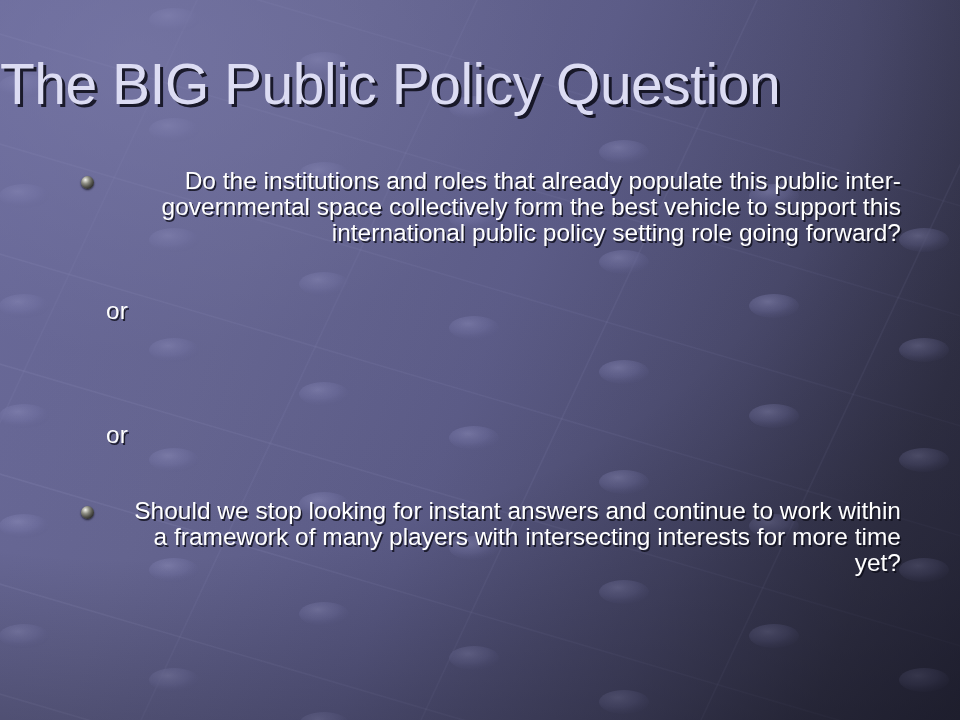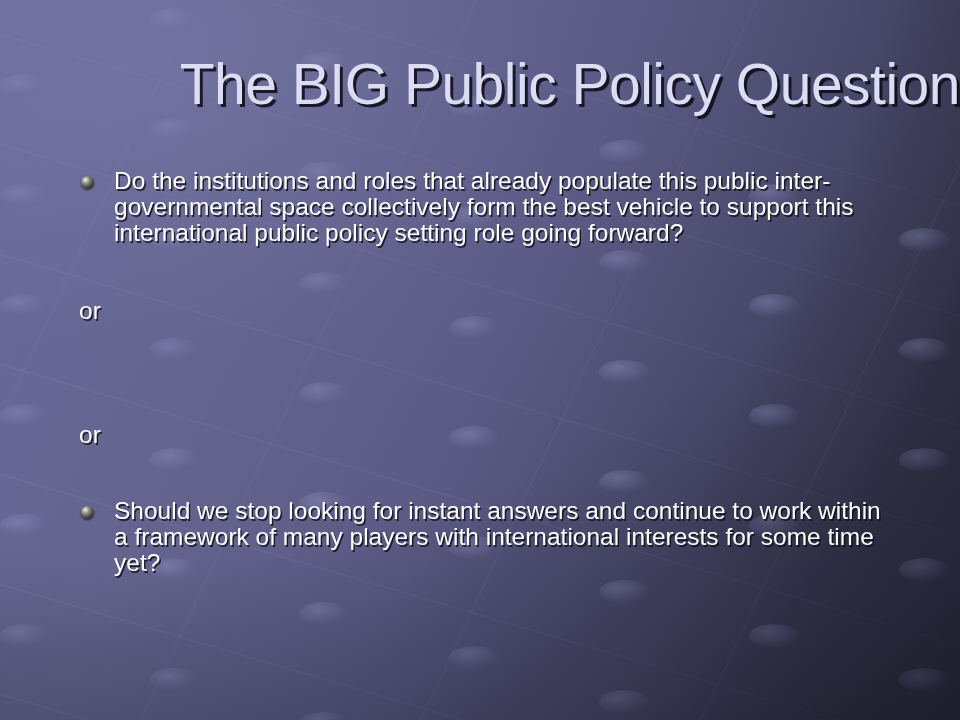--- a/index.html
+++ b/index.html
@@ -42,21 +42,21 @@
     height: 100%;
     display: block;
   }
 
   
   #title {
     position: absolute;
     left: 0;
     top: 52px;
     width: 960px;
-    text-align: right;
+    text-align: left;
     font-size: 57px;
     line-height: 64px;
     letter-spacing: -0.5px;
     color: #dcdcf3;
     text-shadow: 3px 3px 0 rgba(10,10,22,0.85);
     white-space: nowrap;
   }
 
   
   #body-block {
@@ -64,20 +64,21 @@
     left: 0;
     top: 168px;
     width: 960px;
   }
 
   .bullet-row {
     position: relative;
     padding-left: 114px;
     padding-right: 59px;
     margin-bottom: 0;
+    text-align: right;
   }
   .bullet-marker {
     position: absolute;
     left: 81px;
     top: 8px;
     width: 13px;
     height: 13px;
     border-radius: 50%;
     background:
       radial-gradient(circle at 34% 30%, #f2f2ee 0%, #bdbdb4 16%, #8a8a80 32%, #55554e 55%, #2a2a28 78%, #17171a 100%);
@@ -85,21 +86,21 @@
   }
   .bullet-text {
     font-size: 24.5px;
     line-height: 26px;
     color: #ffffff;
     text-shadow: 1.5px 1.5px 0 rgba(12,12,24,0.8);
   }
 
   .or-row {
     position: relative;
-    padding-left: 79px;
+    padding-left: 106px;
   }
   .or-text {
     font-size: 24.5px;
     line-height: 26px;
     color: #ffffff;
     text-shadow: 1.5px 1.5px 0 rgba(12,12,24,0.8);
   }
 
   .gap-after-b1 { height: 52px; }
   .gap-after-or1 { height: 48px; }
@@ -192,17 +193,17 @@
     <div class="gap-after-b2"></div>
 
     <div class="or-row">
       <div class="or-text">or</div>
     </div>
 
     <div class="gap-after-or2"></div>
 
     <div class="bullet-row">
       <span class="bullet-marker"></span>
-      <div class="bullet-text">Should we stop looking for instant answers and continue to work within a framework of many players with international interests for some time yet?</div>
+      <div class="bullet-text">Should we stop looking for instant answers and continue to work within a framework of many players with intersecting interests for more time yet?</div>
     </div>
 
   </div>
 </div>
 
 </body></html>

